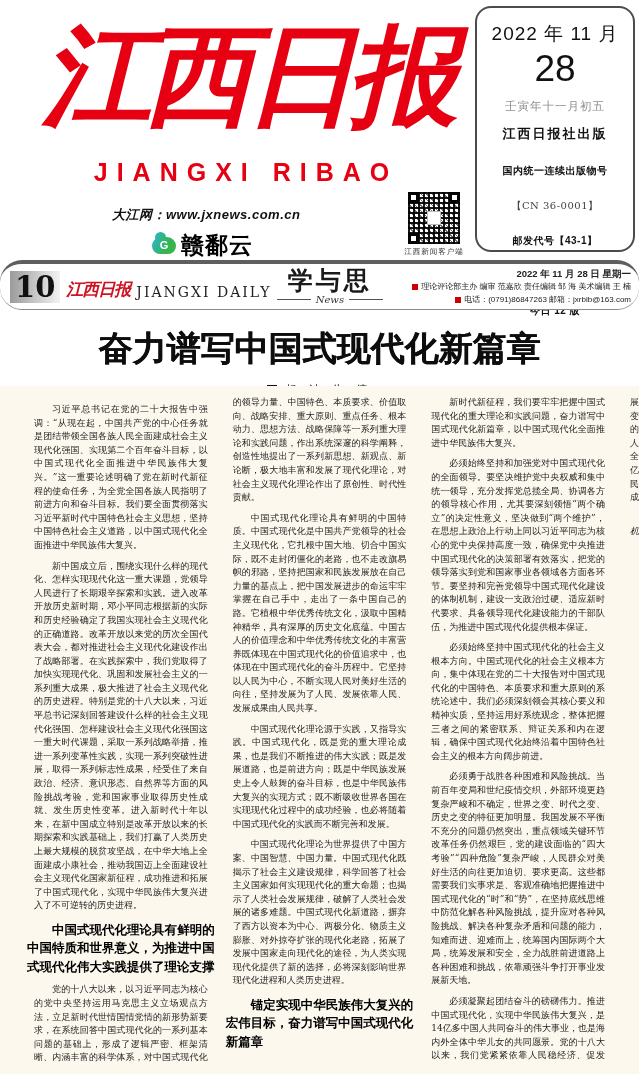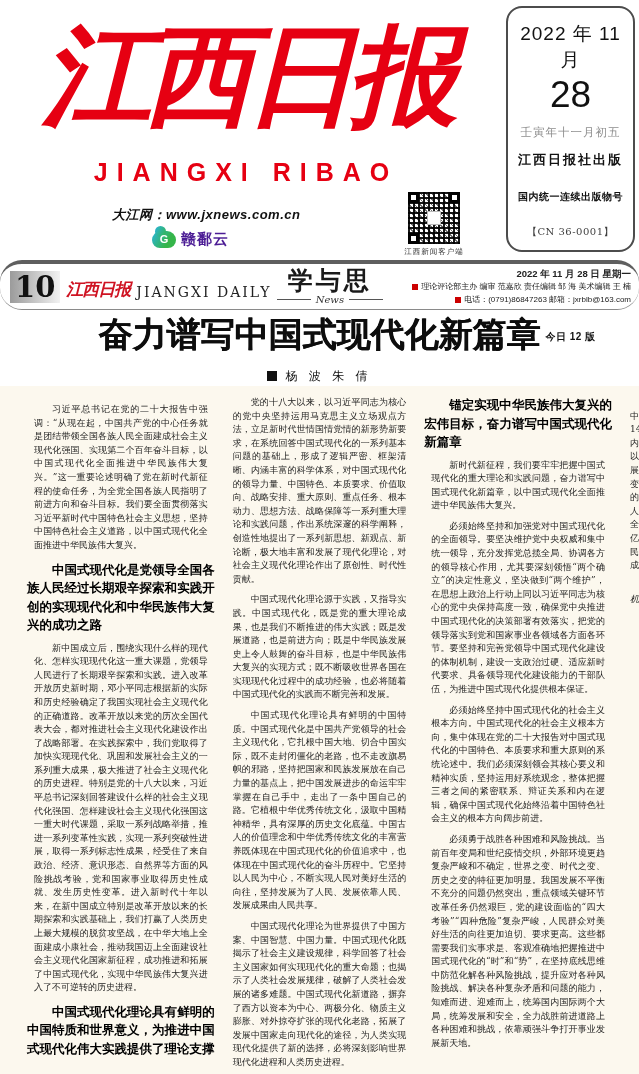--- a/index.html
+++ b/index.html
@@ -30,38 +30,38 @@
     display:inline-block; width:24px; height:17px; border-radius:9px 9px 8px 8px;
     background:linear-gradient(120deg,#2ab4dc 0%, #35b54a 65%);
     color:#fff; font-size:11px; font-weight:bold; text-align:center; line-height:17px;
     position:relative;
   }
   .cloud-icon::before{
     content:""; position:absolute; left:3px; top:-5px; width:11px; height:11px;
     border-radius:50%; background:linear-gradient(120deg,#2ab4dc,#35b54a);
   }
   .cloud-g{ position:relative; z-index:2; }
-  .ganpoyun-label { color:#4c1d95; font-size:15px; font-weight:bold; letter-spacing:1px; }
+  .ganpoyun-label { color:#000000; font-size:23px; font-weight:bold; letter-spacing:1px; }
 
   .qr-block { position:absolute; left:402px; top:192px; width:64px; text-align:center; }
   .qr {
     width:52px; height:52px; margin:0 auto; position:relative; background:#fff;
     background-image:
       repeating-linear-gradient(0deg, rgba(0,0,0,.9) 0 2px, transparent 2px 5px),
       repeating-linear-gradient(90deg, rgba(0,0,0,.9) 0 2px, transparent 2px 5px),
       repeating-linear-gradient(45deg, rgba(0,0,0,.55) 0 1px, transparent 1px 4px);
   }
   .qr-finder { position:absolute; width:11px; height:11px; border:3px solid #000; background:#fff; }
   .qr-finder.tl{ left:0; top:0; } .qr-finder.tr{ right:0; top:0; } .qr-finder.bl{ left:0; bottom:0; }
   .qr-center { position:absolute; left:19px; top:19px; width:14px; height:14px; background:#fff; border:1px solid #bbb; color:#e60012; font-size:6px; line-height:12px; text-align:center; overflow:hidden;}
   .qr-caption { margin-top:3px; font-size:7.5px; color:#333; letter-spacing:1px; }
 
   
   .datebox {
-    position:absolute; right:4px; top:6px; width:129px; height:246px;
+    position:absolute; right:4px; top:6px; width:160px; height:246px;
     border:2px solid #4c4c4c; border-radius:16px; background:#fff; text-align:center;
     color:#111;
   }
   .db-ym { margin-top:13px; font-size:19px; letter-spacing:1px; }
   .db-day { margin-top:2px; font-size:37px; line-height:1.1; }
   .db-weekday { margin-top:3px; font-size:14px; font-weight:bold; letter-spacing:2px; }
   .db-lunar { margin-top:9px; font-size:11.5px; color:#8d8d8d; font-family:"DejaVu Serif", serif; letter-spacing:1px; }
   .db-publisher { margin-top:11px; font-size:13px; font-weight:bold; font-family:"DejaVu Serif", serif; letter-spacing:2px; }
   .db-line { margin-top:21px; font-size:10px; font-weight:bold; letter-spacing:0.5px; }
   .db-cn { font-weight:normal; color:#3f3f3f; font-family:"DejaVu Serif", serif; }
@@ -88,21 +88,21 @@
   .section-en {
     font-family:"DejaVu Serif", serif; font-style:italic; font-size:10px; color:#333; margin-top:1px;
     display:flex; align-items:center; gap:5px; justify-content:center;
   }
   .section-en::before, .section-en::after { content:""; width:34px; height:1px; background:#555; }
   .band-meta { text-align:right; font-size:8px; color:#222; line-height:1.55; }
   .band-date-line { font-size:9.5px; font-weight:bold; }
   .red-square { display:inline-block; width:6px; height:6px; background:#c00; margin-right:3px; vertical-align:middle; }
 
   
-  .headline-wrap { position:absolute; top:314px; left:0; width:639px; text-align:center; }
+  .headline-wrap { position:absolute; top:328px; left:0; width:639px; text-align:center; }
   .headline {
     position:relative; display:inline-block; font-size:34px; font-weight:900;
     color:#0d0d0d; letter-spacing:0px; line-height:1.2;
     text-shadow:0.6px 0 0 #0d0d0d;
   }
   .brush-accent {
     position:absolute; left:-6px; top:-3px; width:30px; height:15px; z-index:-1;
     background:linear-gradient(115deg,#f6a93b 0%, #ea4a10 55%, #c21807 100%);
     clip-path:polygon(0 55%, 72% 0, 100% 18%, 55% 100%, 8% 92%);
   }
@@ -177,26 +177,25 @@
     </div>
   </div>
 
   <div class="headline-wrap">
     <h1 class="headline"><span class="brush-accent"></span><span>奋力谱写中国式现代化新篇章</span></h1>
     <div class="byline"><span class="byline-marker"></span><span>杨 波 朱 倩</span></div>
   </div>
 
   <div class="article-body">
       <p>习近平总书记在党的二十大报告中强调：“从现在起，中国共产党的中心任务就是团结带领全国各族人民全面建成社会主义现代化强国、实现第二个百年奋斗目标，以中国式现代化全面推进中华民族伟大复兴。”这一重要论述明确了党在新时代新征程的使命任务，为全党全国各族人民指明了前进方向和奋斗目标。我们要全面贯彻落实习近平新时代中国特色社会主义思想，坚持中国特色社会主义道路，以中国式现代化全面推进中华民族伟大复兴。</p>
-      <h3>中国式现代化是党领导全国各族人民经过长期艰辛探索和实践开创的实现现代化和中华民族伟大复兴的成功之路</h3>
       <p>新中国成立后，围绕实现什么样的现代化、怎样实现现代化这一重大课题，党领导人民进行了长期艰辛探索和实践。进入改革开放历史新时期，邓小平同志根据新的实际和历史经验确定了我国实现社会主义现代化的正确道路。改革开放以来党的历次全国代表大会，都对推进社会主义现代化建设作出了战略部署。在实践探索中，我们党取得了加快实现现代化、巩固和发展社会主义的一系列重大成果，极大推进了社会主义现代化的历史进程。特别是党的十八大以来，习近平总书记深刻回答建设什么样的社会主义现代化强国、怎样建设社会主义现代化强国这一重大时代课题，采取一系列战略举措，推进一系列变革性实践，实现一系列突破性进展，取得一系列标志性成果，经受住了来自政治、经济、意识形态、自然界等方面的风险挑战考验，党和国家事业取得历史性成就、发生历史性变革。进入新时代十年以来，在新中国成立特别是改革开放以来的长期探索和实践基础上，我们打赢了人类历史上最大规模的脱贫攻坚战，在中华大地上全面建成小康社会，推动我国迈上全面建设社会主义现代化国家新征程，成功推进和拓展了中国式现代化，实现中华民族伟大复兴进入了不可逆转的历史进程。</p>
       <h3>中国式现代化理论具有鲜明的中国特质和世界意义，为推进中国式现代化伟大实践提供了理论支撑</h3>
       <p>党的十八大以来，以习近平同志为核心的党中央坚持运用马克思主义立场观点方法，立足新时代世情国情党情的新形势新要求，在系统回答中国式现代化的一系列基本问题的基础上，形成了逻辑严密、框架清晰、内涵丰富的科学体系，对中国式现代化的领导力量、中国特色、本质要求、价值取向、战略安排、重大原则、重点任务、根本动力、思想方法、战略保障等一系列重大理论和实践问题，作出系统深邃的科学阐释，创造性地提出了一系列新思想、新观点、新论断，极大地丰富和发展了现代化理论，对社会主义现代化理论作出了原创性、时代性贡献。</p>
+      <p>中国式现代化理论具有鲜明的中国特质。中国式现代化是中国共产党领导的社会主义现代化，它扎根中国大地、切合中国实际，既不走封闭僵化的老路，也不走改旗易帜的邪路，坚持把国家和民族发展放在自己力量的基点上，把中国发展进步的命运牢牢掌握在自己手中，走出了一条中国自己的路。它植根中华优秀传统文化，汲取中国精神精华，具有深厚的历史文化底蕴。中国古人的价值理念和中华优秀传统文化的丰富营养既体现在中国式现代化的价值追求中，也体现在中国式现代化的奋斗历程中。它坚持以人民为中心，不断实现人民对美好生活的向往，坚持发展为了人民、发展依靠人民、发展成果由人民共享。</p>
       <p>中国式现代化理论源于实践，又指导实践。中国式现代化，既是党的重大理论成果，也是我们不断推进的伟大实践；既是发展道路，也是前进方向；既是中华民族发展史上令人鼓舞的奋斗目标，也是中华民族伟大复兴的实现方式；既不断吸收世界各国在实现现代化过程中的成功经验，也必将随着中国式现代化的实践而不断完善和发展。</p>
-      <p>中国式现代化理论具有鲜明的中国特质。中国式现代化是中国共产党领导的社会主义现代化，它扎根中国大地、切合中国实际，既不走封闭僵化的老路，也不走改旗易帜的邪路，坚持把国家和民族发展放在自己力量的基点上，把中国发展进步的命运牢牢掌握在自己手中，走出了一条中国自己的路。它植根中华优秀传统文化，汲取中国精神精华，具有深厚的历史文化底蕴。中国古人的价值理念和中华优秀传统文化的丰富营养既体现在中国式现代化的价值追求中，也体现在中国式现代化的奋斗历程中。它坚持以人民为中心，不断实现人民对美好生活的向往，坚持发展为了人民、发展依靠人民、发展成果由人民共享。</p>
       <p>中国式现代化理论为世界提供了中国方案、中国智慧、中国力量。中国式现代化既揭示了社会主义建设规律，科学回答了社会主义国家如何实现现代化的重大命题；也揭示了人类社会发展规律，破解了人类社会发展的诸多难题。中国式现代化新道路，摒弃了西方以资本为中心、两极分化、物质主义膨胀、对外掠夺扩张的现代化老路，拓展了发展中国家走向现代化的途径，为人类实现现代化提供了新的选择，必将深刻影响世界现代化进程和人类历史进程。</p>
       <h3>锚定实现中华民族伟大复兴的宏伟目标，奋力谱写中国式现代化新篇章</h3>
       <p>新时代新征程，我们要牢牢把握中国式现代化的重大理论和实践问题，奋力谱写中国式现代化新篇章，以中国式现代化全面推进中华民族伟大复兴。</p>
       <p>必须始终坚持和加强党对中国式现代化的全面领导。要坚决维护党中央权威和集中统一领导，充分发挥党总揽全局、协调各方的领导核心作用，尤其要深刻领悟“两个确立”的决定性意义，坚决做到“两个维护”，在思想上政治上行动上同以习近平同志为核心的党中央保持高度一致，确保党中央推进中国式现代化的决策部署有效落实，把党的领导落实到党和国家事业各领域各方面各环节。要坚持和完善党领导中国式现代化建设的体制机制，建设一支政治过硬、适应新时代要求、具备领导现代化建设能力的干部队伍，为推进中国式现代化提供根本保证。</p>
       <p>必须始终坚持中国式现代化的社会主义根本方向。中国式现代化的社会主义根本方向，集中体现在党的二十大报告对中国式现代化的中国特色、本质要求和重大原则的系统论述中。我们必须深刻领会其核心要义和精神实质，坚持运用好系统观念，整体把握三者之间的紧密联系、辩证关系和内在逻辑，确保中国式现代化始终沿着中国特色社会主义的根本方向阔步前进。</p>
       <p>必须勇于战胜各种困难和风险挑战。当前百年变局和世纪疫情交织，外部环境更趋复杂严峻和不确定，世界之变、时代之变、历史之变的特征更加明显。我国发展不平衡不充分的问题仍然突出，重点领域关键环节改革任务仍然艰巨，党的建设面临的“四大考验”“四种危险”复杂严峻，人民群众对美好生活的向往更加迫切、要求更高。这些都需要我们实事求是、客观准确地把握推进中国式现代化的“时”和“势”，在坚持底线思维中防范化解各种风险挑战，提升应对各种风险挑战、解决各种复杂矛盾和问题的能力，知难而进、迎难而上，统筹国内国际两个大局，统筹发展和安全，全力战胜前进道路上各种困难和挑战，依靠顽强斗争打开事业发展新天地。</p>
       <p>必须凝聚起团结奋斗的磅礴伟力。推进中国式现代化，实现中华民族伟大复兴，是14亿多中国人共同奋斗的伟大事业，也是海内外全体中华儿女的共同愿景。党的十八大以来，我们党紧紧依靠人民稳经济、促发展，战贫困、建小康，控疫情、抓发展，应变局、化危机，攻克了一个个看似不可攻克的难关险阻，创造了一个个令人刮目相看的人间奇迹。新时代新征程，以中国式现代化全面推进中华民族伟大复兴，必须充分发挥亿万人民的创造伟力，不断巩固全国各族人民大团结，加强海内外中华儿女大团结，形成同心共圆中国梦的强大合力。</p>
       <p class="note">（作者单位分别为东华理工大学、江西机电职业技术学院）</p>
     </div>
 

